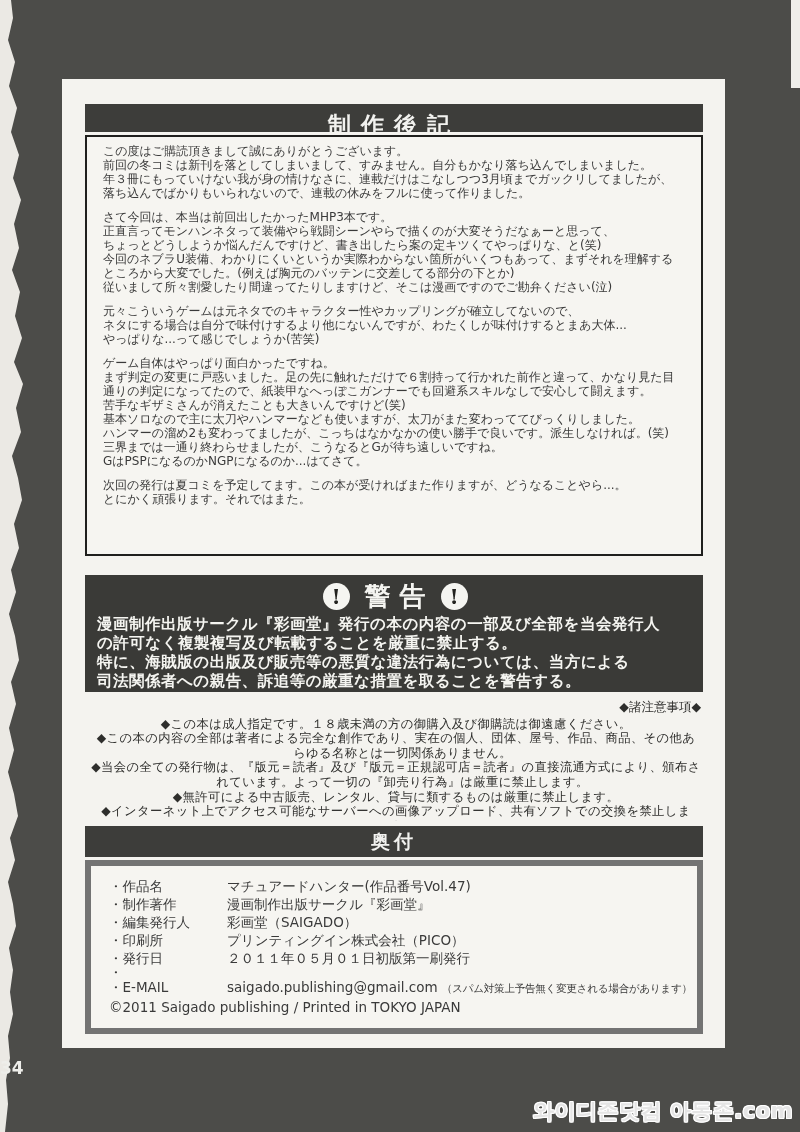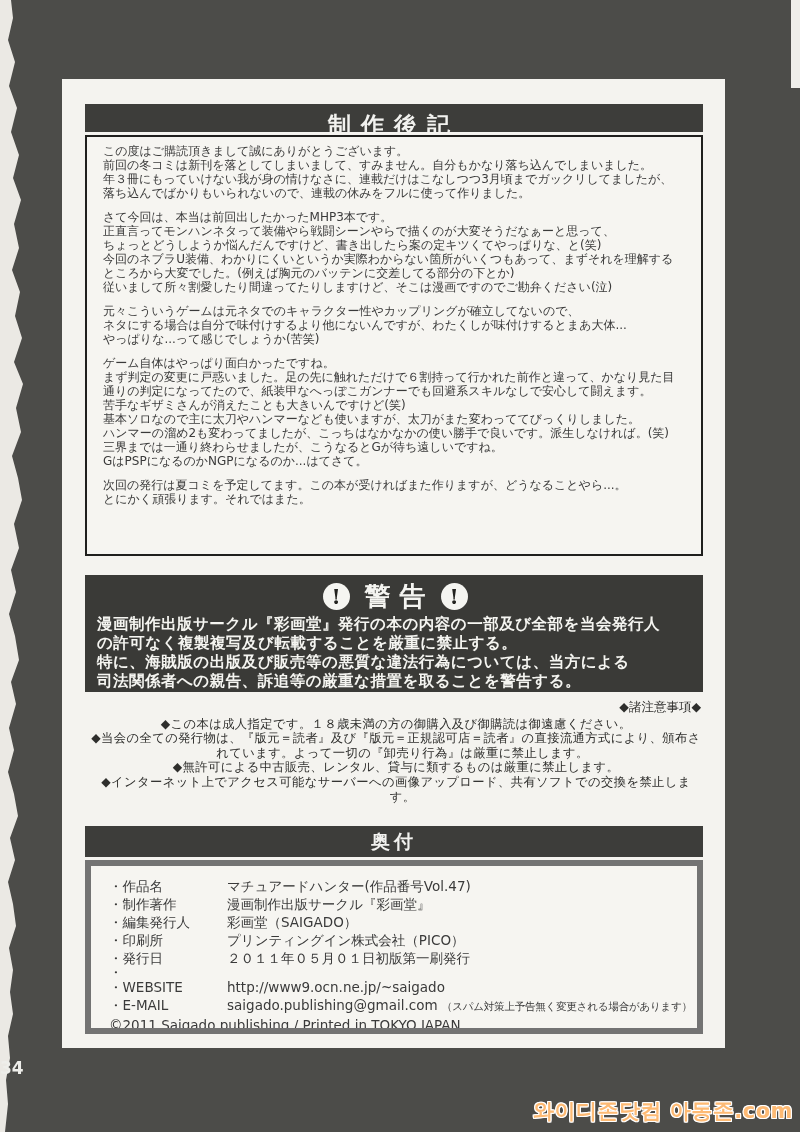--- a/index.html
+++ b/index.html
@@ -66,21 +66,21 @@
   .email-note { font-size:10.5px; letter-spacing:-0.2px; }
   .copyright { font-size:13.5px; line-height:18px; margin-top:1px; }
 
   .page-number {
     position:absolute; left:0; top:1058px; width:792px; text-align:left;
     color:#eeeeea; font-weight:bold; font-size:17px;
   }
 
   .watermark {
     position:absolute; right:7px; top:1097px;
-    color:#fdba74; font-weight:bold; font-size:21px; letter-spacing:0.5px;
+    color:#e5e5e5; font-weight:bold; font-size:21px; letter-spacing:0.5px;
     text-shadow:
       -1px -1px 0 #ffffff, 1px -1px 0 #ffffff,
       -1px  1px 0 #ffffff, 1px  1px 0 #ffffff,
       0 -1px 0 #ffffff, 0 1px 0 #ffffff,
       -1px 0 0 #ffffff, 1px 0 0 #ffffff;
   }
 </style>
 </head>
 <body>
 
@@ -143,20 +143,21 @@
       <div>漫画制作出版サークル『彩画堂』発行の本の内容の一部及び全部を当会発行人</div>
       <div>の許可なく複製複写及び転載することを厳重に禁止する。</div>
       <div>特に、海賊版の出版及び販売等の悪質な違法行為については、当方による</div>
       <div>司法関係者への親告、訴追等の厳重な措置を取ることを警告する。</div>
     </div>
   </div>
 
   <div class="notices section">
     <div class="notices-title">◆諸注意事項◆</div>
     <div class="notice-item">◆この本は成人指定です。１８歳未満の方の御購入及び御購読は御遠慮ください。</div>
+    <div class="notice-item">◆この本の内容の全部は著者による完全な創作であり、実在の個人、団体、屋号、作品、商品、その他あらゆる名称とは一切関係ありません。</div>
     <div class="notice-item">◆当会の全ての発行物は、『版元＝読者』及び『版元＝正規認可店＝読者』の直接流通方式により、頒布されています。よって一切の『卸売り行為』は厳重に禁止します。</div>
     <div class="notice-item">◆無許可による中古販売、レンタル、貸与に類するものは厳重に禁止します。</div>
     <div class="notice-item">◆インターネット上でアクセス可能なサーバーへの画像アップロード、共有ソフトでの交換を禁止します。</div>
   </div>
 
   <div class="bar okuzuke-bar section">
     <span>奥付</span>
   </div>
 
   <div class="colophon-box section">
@@ -178,24 +179,20 @@
     </div>
     <div class="col-row">
       <span class="col-label">・発行日</span>
       <span class="col-value">２０１１年０５月０１日初版第一刷発行</span>
     </div>
     <div class="col-row small">
       <span class="col-label">・</span>
       <span class="col-value"></span>
     </div>
     <div class="col-row">
-      <span class="col-label">・WEBSITE</span>
-      <span class="col-value">http://www9.ocn.ne.jp/~saigado</span>
-    </div>
-    <div class="col-row">
       <span class="col-label">・E-MAIL</span>
       <span class="col-value"><span>saigado.publishing@gmail.com</span> <span class="email-note">（スパム対策上予告無く変更される場合があります）</span></span>
     </div>
     <div class="copyright">©2011 Saigado publishing / Printed in TOKYO JAPAN</div>
   </div>
 
 </div>
 
 <div class="page-number">34</div>
 

